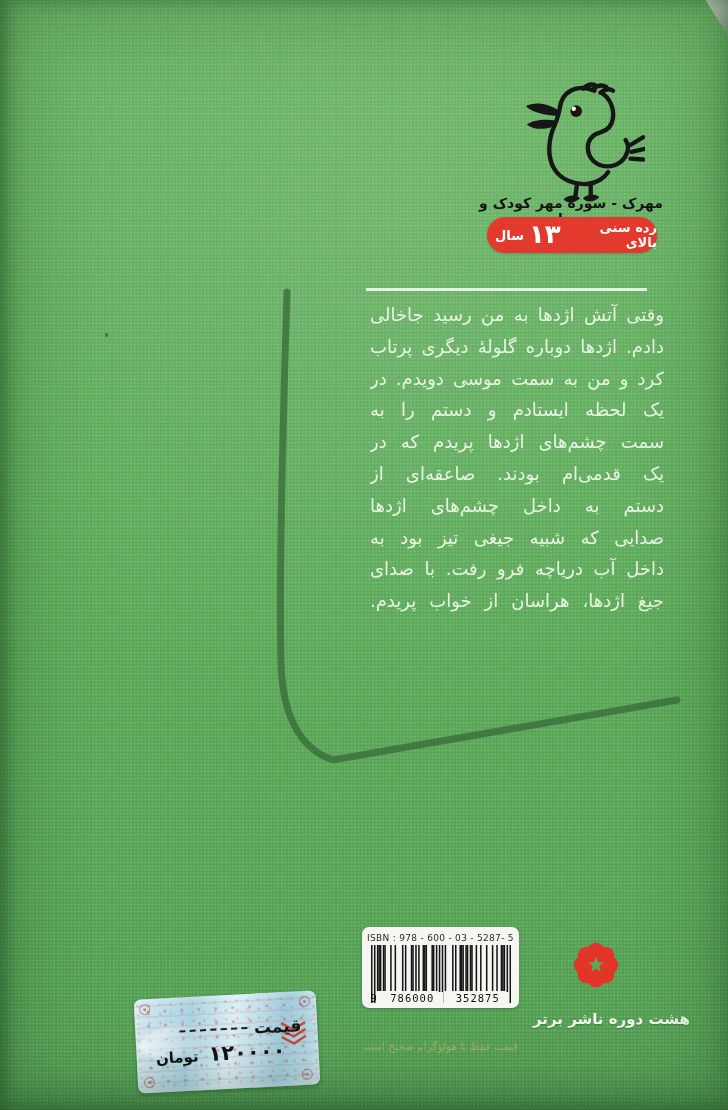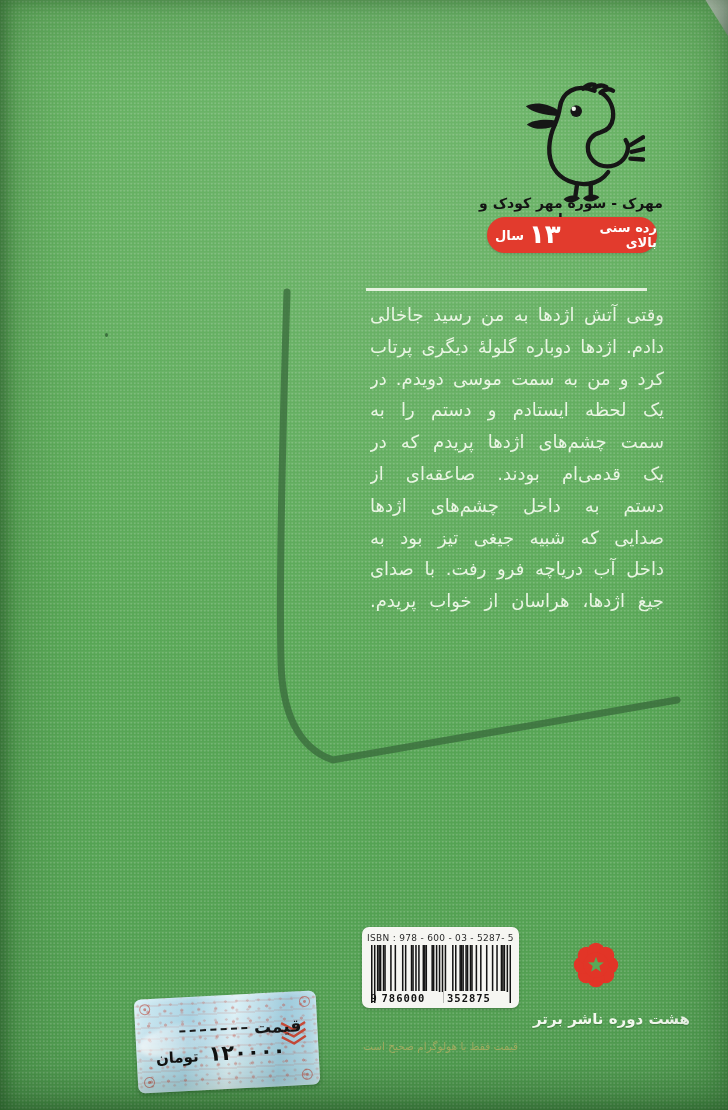--- a/index.html
+++ b/index.html
@@ -53,21 +53,21 @@
     background:#f6f6f2;box-shadow:0 1px 3px rgba(0,0,0,.25);padding-top:5px;
   }
   .isbn-label{font-size:9px;letter-spacing:.3px;color:#2b2b2b;text-align:center;height:12px;line-height:12px;}
   .barcode-wrap{position:relative;width:140px;height:60px;margin:1px auto 0;}
   .barcode-wrap svg{position:absolute;left:0;top:0;}
   .barcode-digits{
     position:absolute;left:0;bottom:1px;width:140px;display:flex;align-items:flex-end;
     font-family:"DejaVu Sans Mono",monospace;font-size:10.5px;color:#111;line-height:12px;
   }
   .barcode-digits .d9{width:9px;text-align:left;}
-  .barcode-digits .grp{flex:1;text-align:left;background:#f6f6f2;margin:0 2px;letter-spacing:1px;font-weight:bold;}
+  .barcode-digits .grp{flex:1;text-align:center;background:#f6f6f2;margin:0 2px;letter-spacing:1px;}
   .holo-note{
     position:absolute;left:350px;top:1040px;width:181px;text-align:center;
     font-size:10.5px;color:#a2ad62;direction:rtl;
   }
   .flower{position:absolute;left:567px;top:936px;width:58px;height:58px;}
   .award{
     position:absolute;left:533px;top:1010px;width:188px;text-align:left;direction:rtl;
     font-size:15px;font-weight:bold;color:#f3f9ef;text-shadow:0 1px 1px rgba(20,60,20,.3);
   }
   .sticker{

